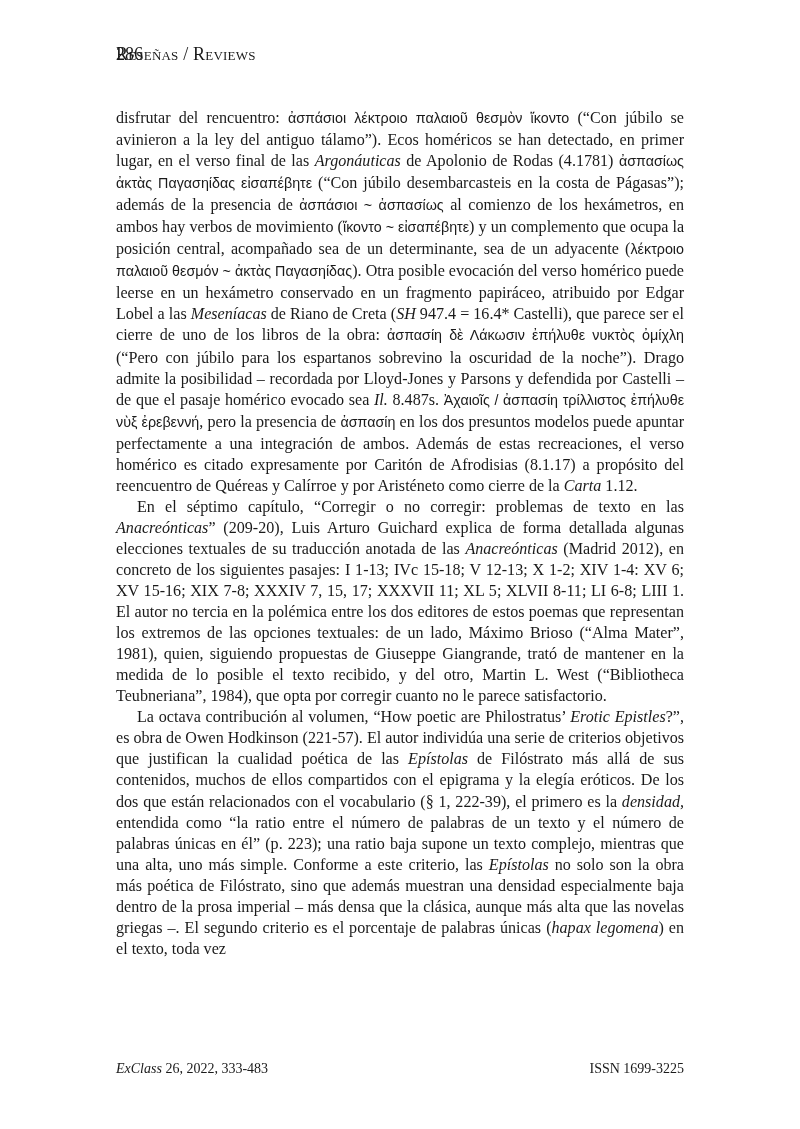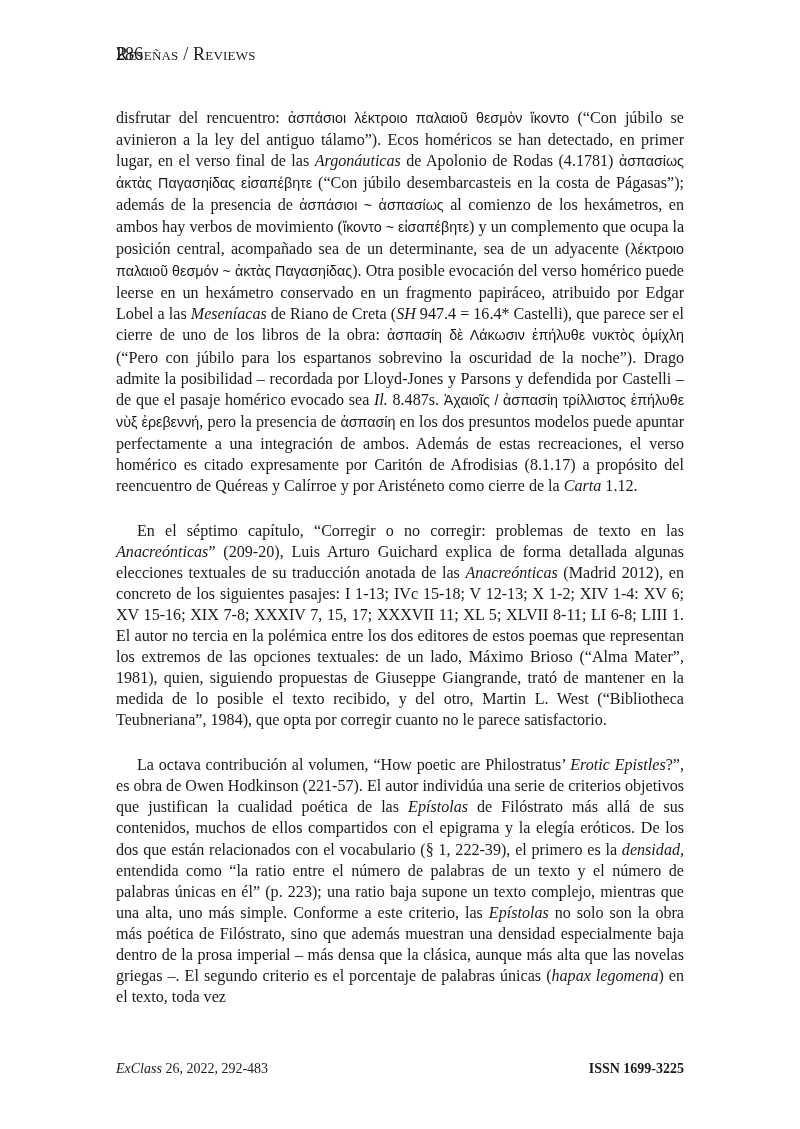--- a/index.html
+++ b/index.html
@@ -45,48 +45,47 @@
       font-size: 16.1px;
       line-height: 21.05px;
       text-align: justify;
       hyphens: none;
     }
     .body-text p {
       margin: 0;
     }
     .body-text p.indent {
       text-indent: 21px;
-      margin-top: 24px;
     }
     .greek {
       font-family: Liberation Sans, sans-serif;
       font-size: 14.3px;
     }
     i, .it { font-style: italic; }
     .page-footer {
       position: absolute;
       top: 1061px;
       left: 116px;
       width: 568px;
       height: 20px;
       font-size: 14px;
     }
     .footer-left { position: absolute; left: 0; top: 0; }
-    .footer-right { position: absolute; right: 0; top: 0; font-weight: bold; }
+    .footer-right { position: absolute; right: 0; top: 0; }
   </style>
 </head>
 <body>
 
 <div class="page-header">
   <span class="page-number">286</span>
   <span class="running-head">Reseñas / Reviews</span>
 </div>
 
 <div class="body-text" id="body-text">
     <p><span>disfrutar del rencuentro: </span><span class="greek">ἀσπάσιοι λέκτροιο παλαιοῦ θεσμὸν ἵκοντο</span><span> (“Con júbilo se avinieron a la ley del antiguo tálamo”). Ecos homéricos se han detectado, en primer lugar, en el verso final de las </span><i>Argonáuticas</i><span> de Apolonio de Rodas (4.1781) </span><span class="greek">ἀσπασίως ἀκτὰς Παγασηίδας εἰσαπέβητε</span><span> (“Con júbilo desembarcasteis en la costa de Págasas”); además de la presencia de </span><span class="greek">ἀσπάσιοι ~ ἀσπασίως</span><span> al comienzo de los hexámetros, en ambos hay verbos de movimiento (</span><span class="greek">ἵκοντο ~ εἰσαπέβητε</span><span>) y un complemento que ocupa la posición central, acompañado sea de un determinante, sea de un adyacente (</span><span class="greek">λέκτροιο παλαιοῦ θεσμόν ~ ἀκτὰς Παγασηίδας</span><span>). Otra posible evocación del verso homérico puede leerse en un hexámetro conservado en un fragmento papiráceo, atribuido por Edgar Lobel a las </span><i>Meseníacas</i><span> de Riano de Creta (</span><i>SH</i><span> 947.4 = 16.4* Castelli), que parece ser el cierre de uno de los libros de la obra: </span><span class="greek">ἀσπασίη δὲ Λάκωσιν ἐπήλυθε νυκτὸς ὀμίχλη</span><span> (“Pero con júbilo para los espartanos sobrevino la oscuridad de la noche”). Drago admite la posibilidad – recordada por Lloyd-Jones y Parsons y defendida por Castelli – de que el pasaje homérico evocado sea </span><i>Il.</i><span> 8.487s. </span><span class="greek">Ἀχαιοῖς / ἀσπασίη τρίλλιστος ἐπήλυθε νὺξ ἐρεβεννή</span><span>, pero la presencia de </span><span class="greek">ἀσπασίη</span><span> en los dos presuntos modelos puede apuntar perfectamente a una integración de ambos. Además de estas recreaciones, el verso homérico es citado expresamente por Caritón de Afrodisias (8.1.17) a propósito del reencuentro de Quéreas y Calírroe y por Aristéneto como cierre de la </span><i>Carta</i><span> 1.12.</span></p>
     <p class="indent"><span>En el séptimo capítulo, “Corregir o no corregir: problemas de texto en las </span><i>Anacreónticas</i><span>” (209-20), Luis Arturo Guichard explica de forma detallada algunas elecciones textuales de su traducción anotada de las </span><i>Anacreónticas</i><span> (Madrid 2012), en concreto de los siguientes pasajes: I 1-13; IVc 15-18; V 12-13; X 1-2; XIV 1-4: XV 6; XV 15-16; XIX 7-8; XXXIV 7, 15, 17; XXXVII 11; XL 5; XLVII 8-11; LI 6-8; LIII 1. El autor no tercia en la polémica entre los dos editores de estos poemas que representan los extremos de las opciones textuales: de un lado, Máximo Brioso (“Alma Mater”, 1981), quien, siguiendo propuestas de Giuseppe Giangrande, trató de mantener en la medida de lo posible el texto recibido, y del otro, Martin L. West (“Bibliotheca Teubneriana”, 1984), que opta por corregir cuanto no le parece satisfactorio.</span></p>
     <p class="indent"><span>La octava contribución al volumen, “How poetic are Philostratus’ </span><i>Erotic Epistles</i><span>?”, es obra de Owen Hodkinson (221-57). El autor individúa una serie de criterios objetivos que justifican la cualidad poética de las </span><i>Epístolas</i><span> de Filóstrato más allá de sus contenidos, muchos de ellos compartidos con el epigrama y la elegía eróticos. De los dos que están relacionados con el vocabulario (§ 1, 222-39), el primero es la </span><i>densidad,</i><span> entendida como “la ratio entre el número de palabras de un texto y el número de palabras únicas en él” (p. 223); una ratio baja supone un texto complejo, mientras que una alta, uno más simple. Conforme a este criterio, las </span><i>Epístolas</i><span> no solo son la obra más poética de Filóstrato, sino que además muestran una densidad especialmente baja dentro de la prosa imperial – más densa que la clásica, aunque más alta que las novelas griegas –. El segundo criterio es el porcentaje de palabras únicas (</span><i>hapax legomena</i><span>) en el texto, toda vez</span></p>
   </div>
 
 <div class="page-footer">
-  <span class="footer-left"><i>ExClass</i><span> 26, 2022, 292-483</span></span>
+  <span class="footer-left"><i>ExClass</i><span> 26, 2022, 333-483</span></span>
   <span class="footer-right">ISSN 1699-3225</span>
 </div>
 
 </body></html>

